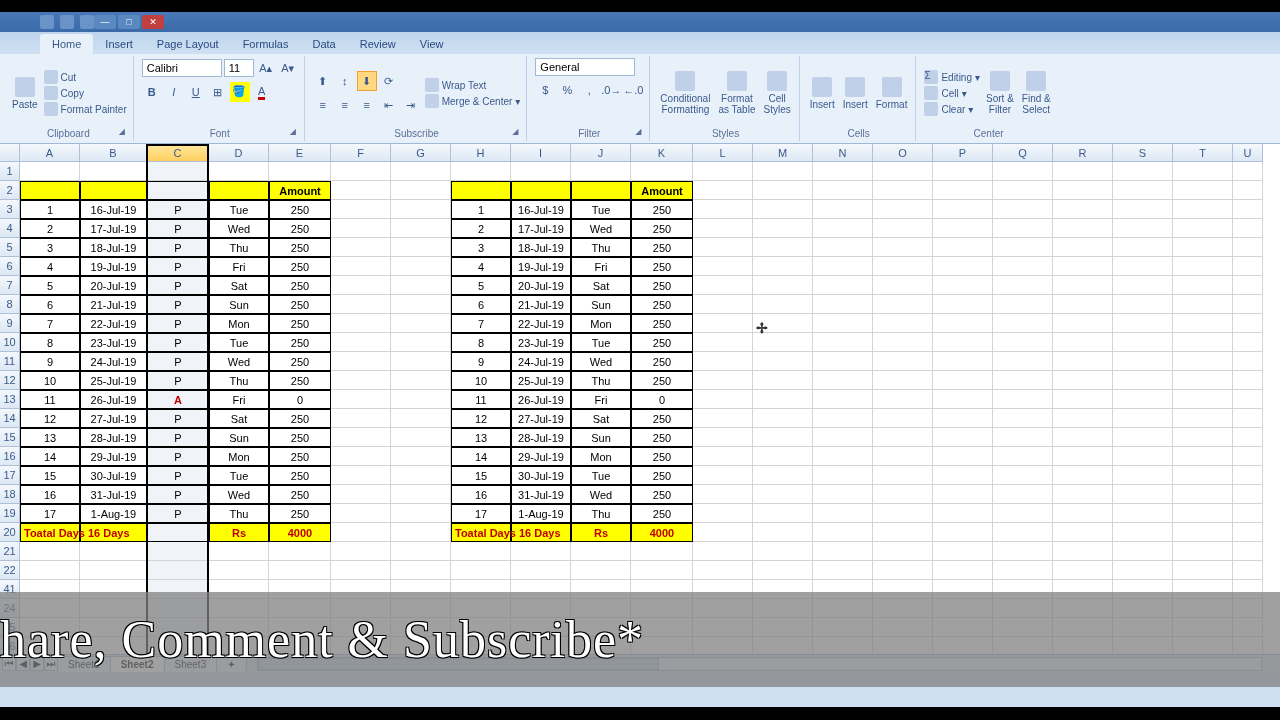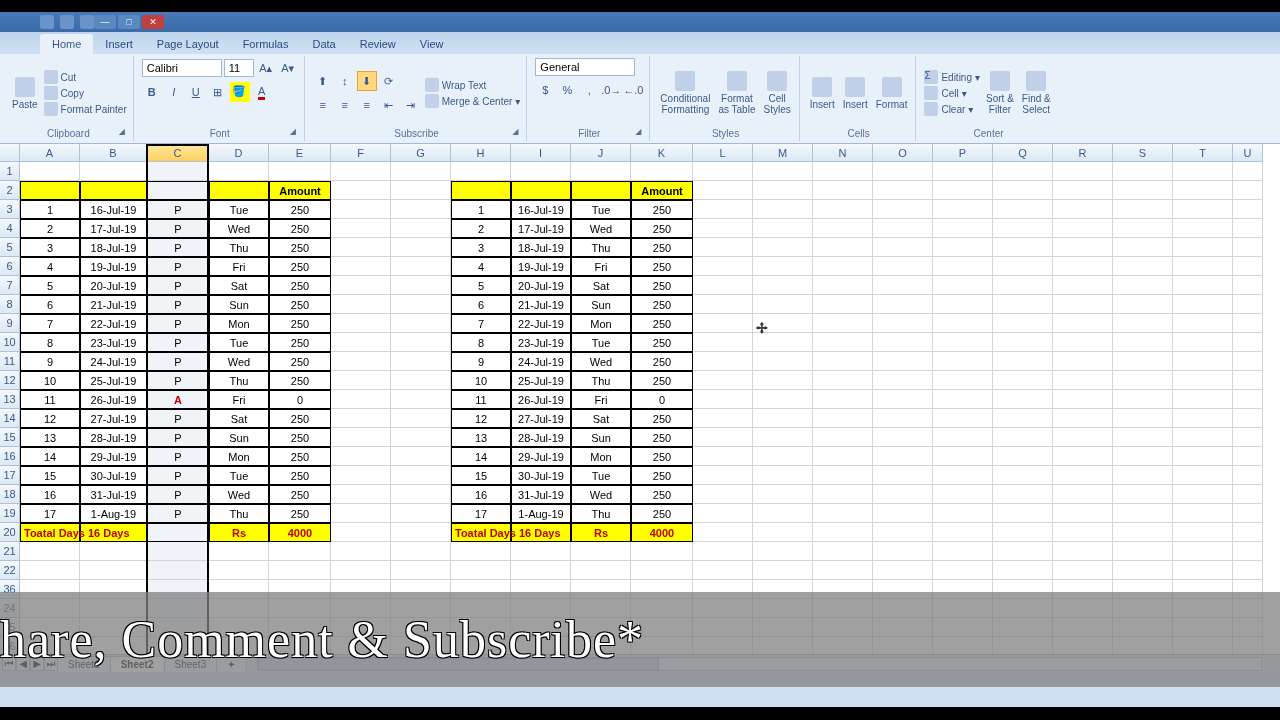--- a/index.html
+++ b/index.html
@@ -809,21 +809,21 @@
           <div class="cell " style="width: 60px;"></div>
           <div class="cell " style="width: 60px;"></div>
           <div class="cell " style="width: 60px;"></div>
           <div class="cell " style="width: 60px;"></div>
           <div class="cell " style="width: 60px;"></div>
           <div class="cell " style="width: 60px;"></div>
           <div class="cell " style="width: 60px;"></div>
           <div class="cell " style="width: 30px;"></div>
         </div>
         <div class="row">
-          <div class="hdr" style="width: 20px;">36</div>
+          <div class="hdr" style="width: 20px;">41</div>
           <div class="cell " style="width: 60px;"></div>
           <div class="cell " style="width: 67px;"></div>
           <div class="cell  selected-col" style="width: 62px;"></div>
           <div class="cell " style="width: 60px;"></div>
           <div class="cell " style="width: 62px;"></div>
           <div class="cell " style="width: 60px;"></div>
           <div class="cell " style="width: 60px;"></div>
           <div class="cell " style="width: 60px;"></div>
           <div class="cell " style="width: 60px;"></div>
           <div class="cell " style="width: 60px;"></div>

